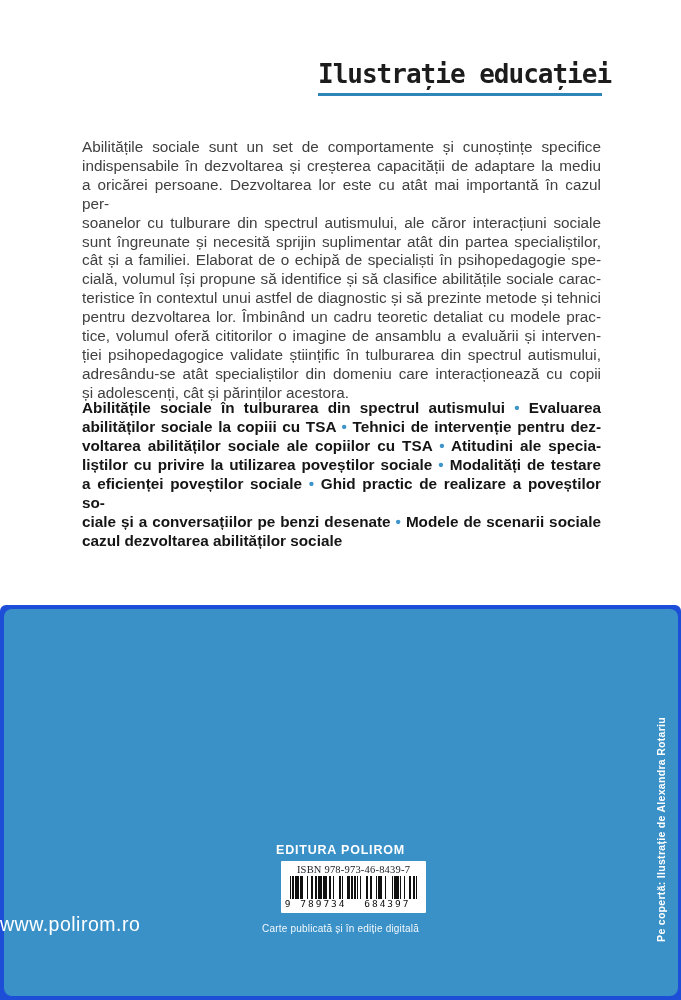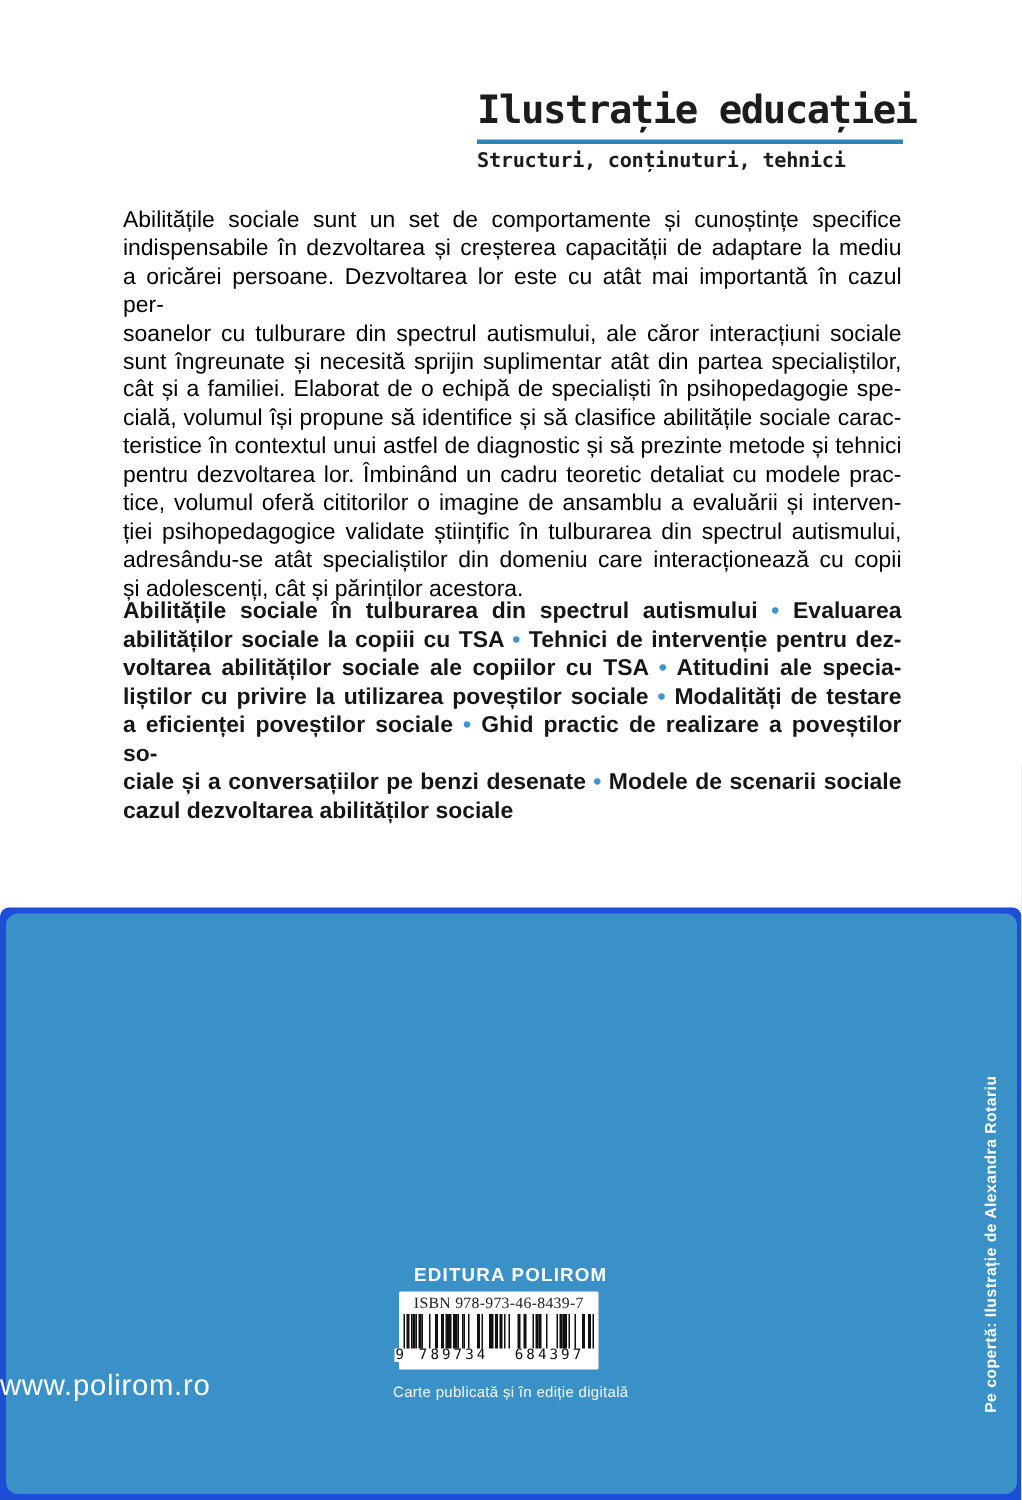--- a/index.html
+++ b/index.html
@@ -31,42 +31,42 @@
     color:#1c1c1c;white-space:nowrap;
   }
 
   
   .para{position:absolute;left:82px;width:519px;}
   .para .line{
     text-align:justify;text-align-last:justify;
     white-space:normal;
   }
   .para .line:last-child{text-align-last:left;}
-  .desc{top:138px;font-size:15.3px;line-height:18.9px;color:#000000;}
+  .desc{top:138px;font-size:15.3px;line-height:18.9px;color:#404040;}
   .topics{top:398px;font-size:15.3px;line-height:19px;color:#151515;font-weight:bold;}
   .topics .bullet{color:#3e95cb;}
 
   
   .blue-panel{
     position:absolute;left:0;top:605px;width:681px;height:395px;
     background:#1d4ed8;border-radius:6px 6px 0 0;
   }
   .blue-inner{
     position:absolute;left:4px;top:4px;right:3px;bottom:4px;
     background:#3a91c8;border-radius:8px;
   }
 
   .publisher{
     position:absolute;left:0;top:238px;width:100%;
     text-align:center;color:#ffffff;font-weight:bold;
     font-size:12.5px;letter-spacing:0.8px;
   }
 
   .barcode-box{
-    position:absolute;left:266px;top:256px;width:133px;height:52px;
+    position:absolute;left:281px;top:256px;width:145px;height:52px;
     background:#ffffff;border-radius:1px;
     display:flex;flex-direction:column;align-items:center;
     padding-top:3px;box-sizing:border-box;
   }
   .isbn-label{
     font-family:"Liberation Serif",serif;
     font-size:10.5px;color:#20222a;letter-spacing:0.2px;white-space:nowrap;
   }
   .bars{
     position:relative;display:flex;align-items:flex-start;
@@ -104,21 +104,20 @@
   }
 </style>
 </head>
 <body>
 
 <div class="page">
 
   <div class="series-header">
     <div class="series-title">Ilustrație educației</div>
     <div class="series-underline"></div>
-    <div class="series-subtitle">Structuri, conținuturi, tehnici</div>
   </div>
 
   <div class="para desc">
 
   <div class="line">Abilitățile sociale sunt un set de comportamente și cunoștințe specifice</div>
       <div class="line">indispensabile în dezvoltarea și creșterea capacității de adaptare la mediu</div>
       <div class="line">a oricărei persoane. Dezvoltarea lor este cu atât mai importantă în cazul per-</div>
       <div class="line">soanelor cu tulburare din spectrul autismului, ale căror interacțiuni sociale</div>
       <div class="line">sunt îngreunate și necesită sprijin suplimentar atât din partea specialiștilor,</div>
       <div class="line">cât și a familiei. Elaborat de o echipă de specialiști în psihopedagogie spe-</div>

